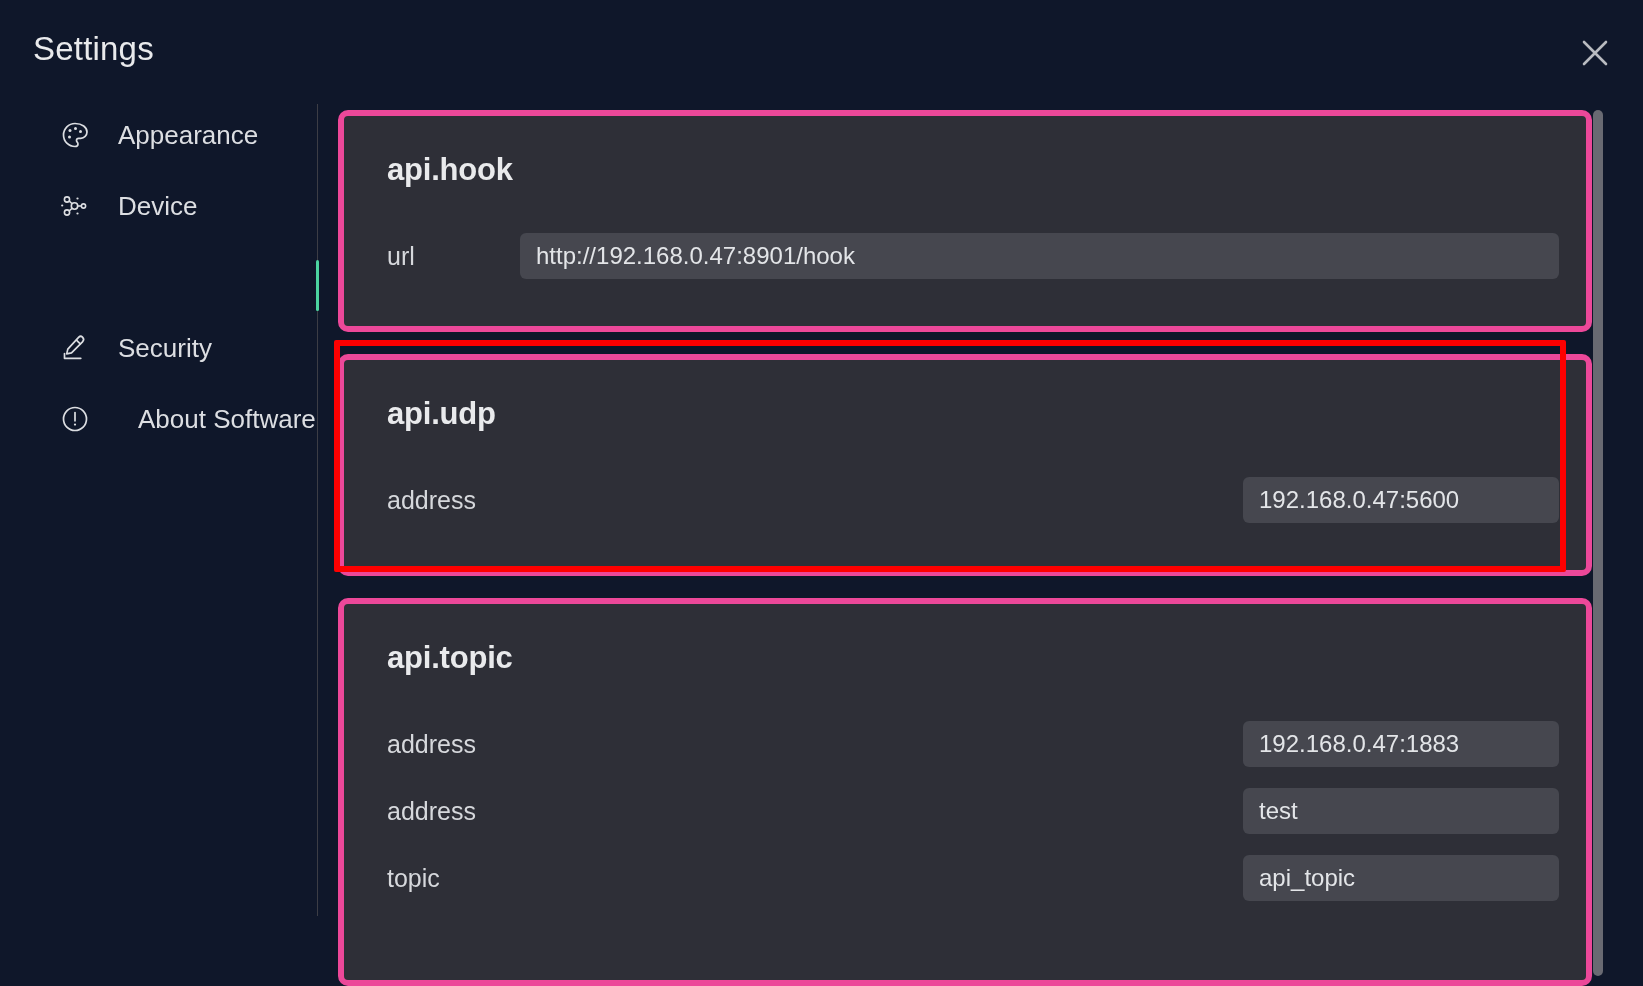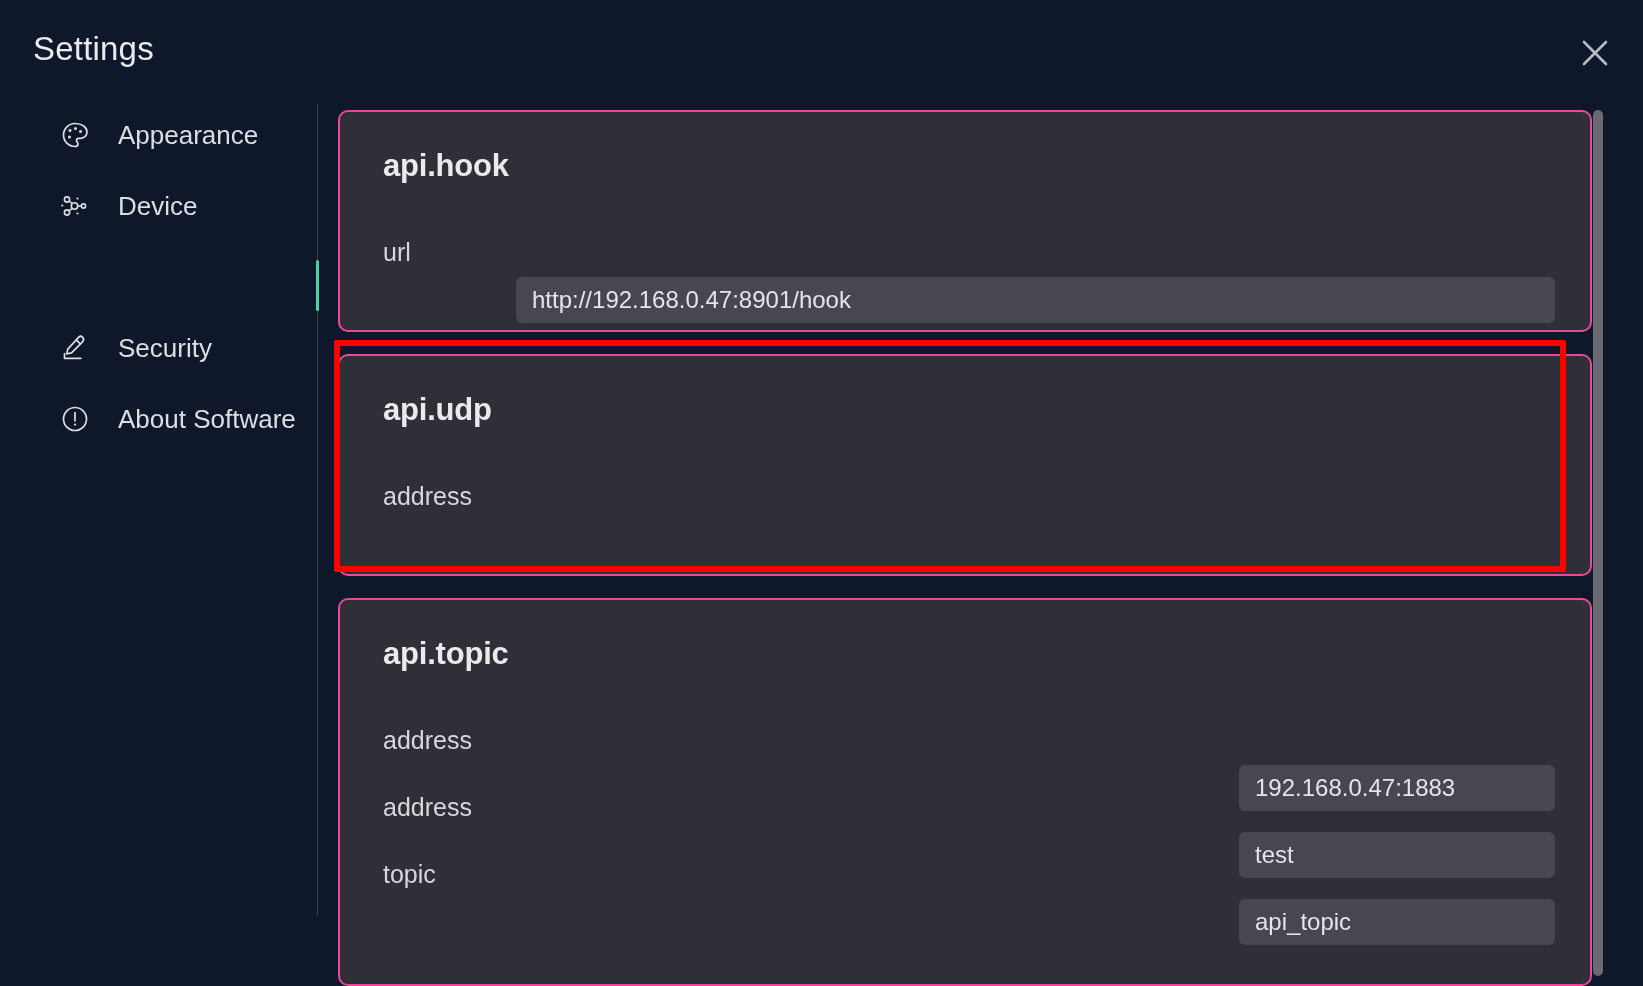--- a/index.html
+++ b/index.html
@@ -110,21 +110,21 @@
     top: 104px;
     width: 1325px;
     height: 882px;
   }
 
   .card {
     position: absolute;
     left: 20px;
     width: 1254px;
     background: #2e2f37;
-    border: 2px solid #ec4899;
+    border: 6px solid #ec4899;
     border-radius: 10px;
   }
   .card-title {
     position: absolute;
     left: 43px;
     font-size: 31px;
     font-weight: bold;
     color: #e9eaec;
     letter-spacing: -0.2px;
   }
@@ -149,21 +149,20 @@
     height: 46px;
     background: #46474f;
     border: none;
     border-radius: 6px;
     color: #e3e5e8;
     font-size: 24px;
     font-family: "Liberation Sans", sans-serif;
     padding: 0 16px;
     outline: none;
     line-height: 46px;
-    margin-top: 48px;
   }
   .field-input.wide { left: 176px; width: 1039px; }
   .field-input.narrow { left: 899px; width: 316px; }
 
   
   .highlight-box {
     position: absolute;
     left: 334px;
     top: 340px;
     width: 1232px;
@@ -247,21 +246,21 @@
       <span class="nav-icon">
         <svg width="32" height="32" viewBox="0 0 32 32" fill="none" stroke="#dcdee2" stroke-width="1.7">
           <path d="M23.5 5.2c1.3 1.3 1.3 3.3 0 4.6L12.5 20.8l-4.8 1.1 1.1-4.8L19.8 5.2c1-1 2.7-1 3.7 0z" stroke-linejoin="round"></path>
           <path d="M17.2 7.8l4.6 4.6"></path>
           <path d="M5.5 21.5v4.8h16.3" stroke-linejoin="round" stroke-linecap="round"></path>
         </svg>
       </span>
       <span class="nav-label">Security</span>
     </div>
 
-    <div class="nav-item" style="top:290px;">
+    <div class="nav-item" style="top:290px;gap:20px;">
       <span class="nav-icon">
         <svg width="32" height="32" viewBox="0 0 32 32" fill="none" stroke="#dcdee2" stroke-width="1.7">
           <circle cx="16" cy="16" r="11.5"></circle>
           <line x1="16" y1="9.5" x2="16" y2="17.8" stroke-linecap="round"></line>
           <circle cx="16" cy="21.6" r="1.1" fill="#dcdee2" stroke="none"></circle>
         </svg>
       </span>
       <span class="nav-label">About Software</span>
     </div>
 
@@ -277,20 +276,21 @@
       <div class="field-row" style="top:117px;">
         <div class="field-label">url</div>
         <input class="field-input wide" type="text" readonly="" value="http://192.168.0.47:8901/hook" style="">
       </div>
     </div>
 
     <div class="card" style="top:250px; height:222px;">
       <div class="card-title" style="top:36px;">api.udp</div>
       <div class="field-row" style="top:117px;">
         <div class="field-label">address</div>
+        <input class="field-input narrow" type="text" readonly="" value="192.168.0.47:5600" style="">
       </div>
     </div>
 
     <div class="card" style="top:494px; height:388px;">
       <div class="card-title" style="top:36px;">api.topic</div>
 
       <div class="field-row" style="top:117px;">
         <div class="field-label">address</div>
         <input class="field-input narrow" type="text" readonly="" value="192.168.0.47:1883" style="">
       </div>

